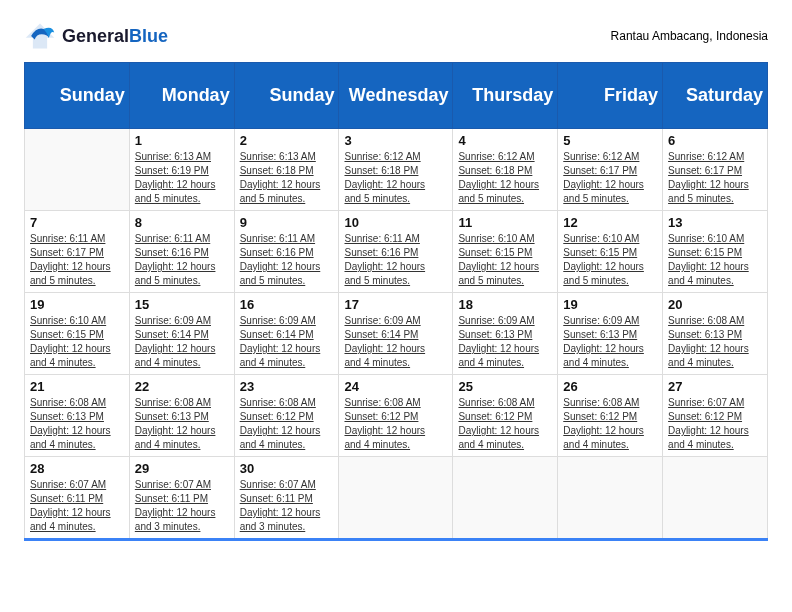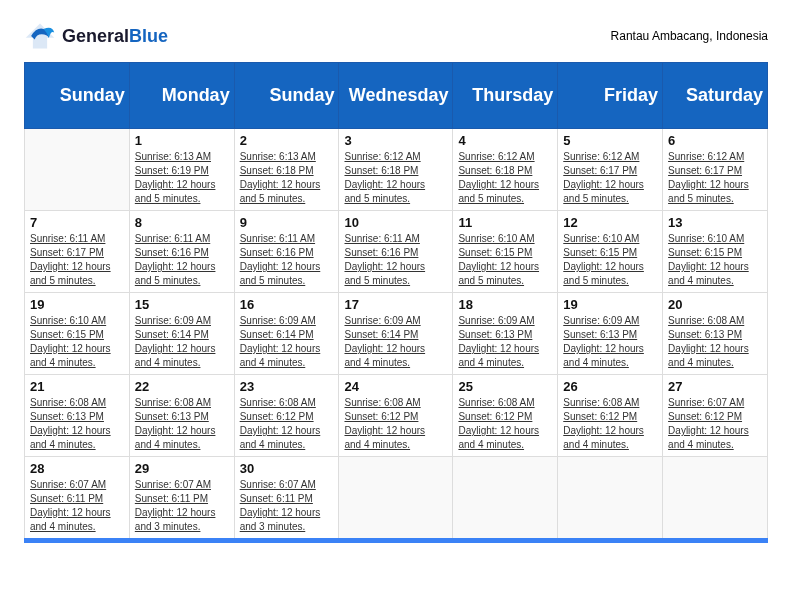--- a/index.html
+++ b/index.html
@@ -82,21 +82,21 @@
       display: block;
       margin-bottom: 2px;
     }
     .day-info {
       font-size: 10px;
       color: #333;
       line-height: 1.4;
       text-decoration: underline;
     }
     .last-row td {
-      border-bottom: 5px solid #3b82f6;
+      border-bottom: 3px solid #3b82f6;
     }
   </style>
 </head>
 <body>
 
 <div class="header-area">
   <div class="logo">
     <svg class="logo-bird" viewBox="0 0 36 36" xmlns="http://www.w3.org/2000/svg">
       <polygon points="18,4 34,20 26,20 26,32 10,32 10,20 2,20" fill="#1565c0" opacity="0.15"></polygon>
       <path d="M8 18 Q14 8 22 10 Q30 12 28 20 Q26 16 20 16 Q14 16 12 22 Z" fill="#1565c0"></path>

